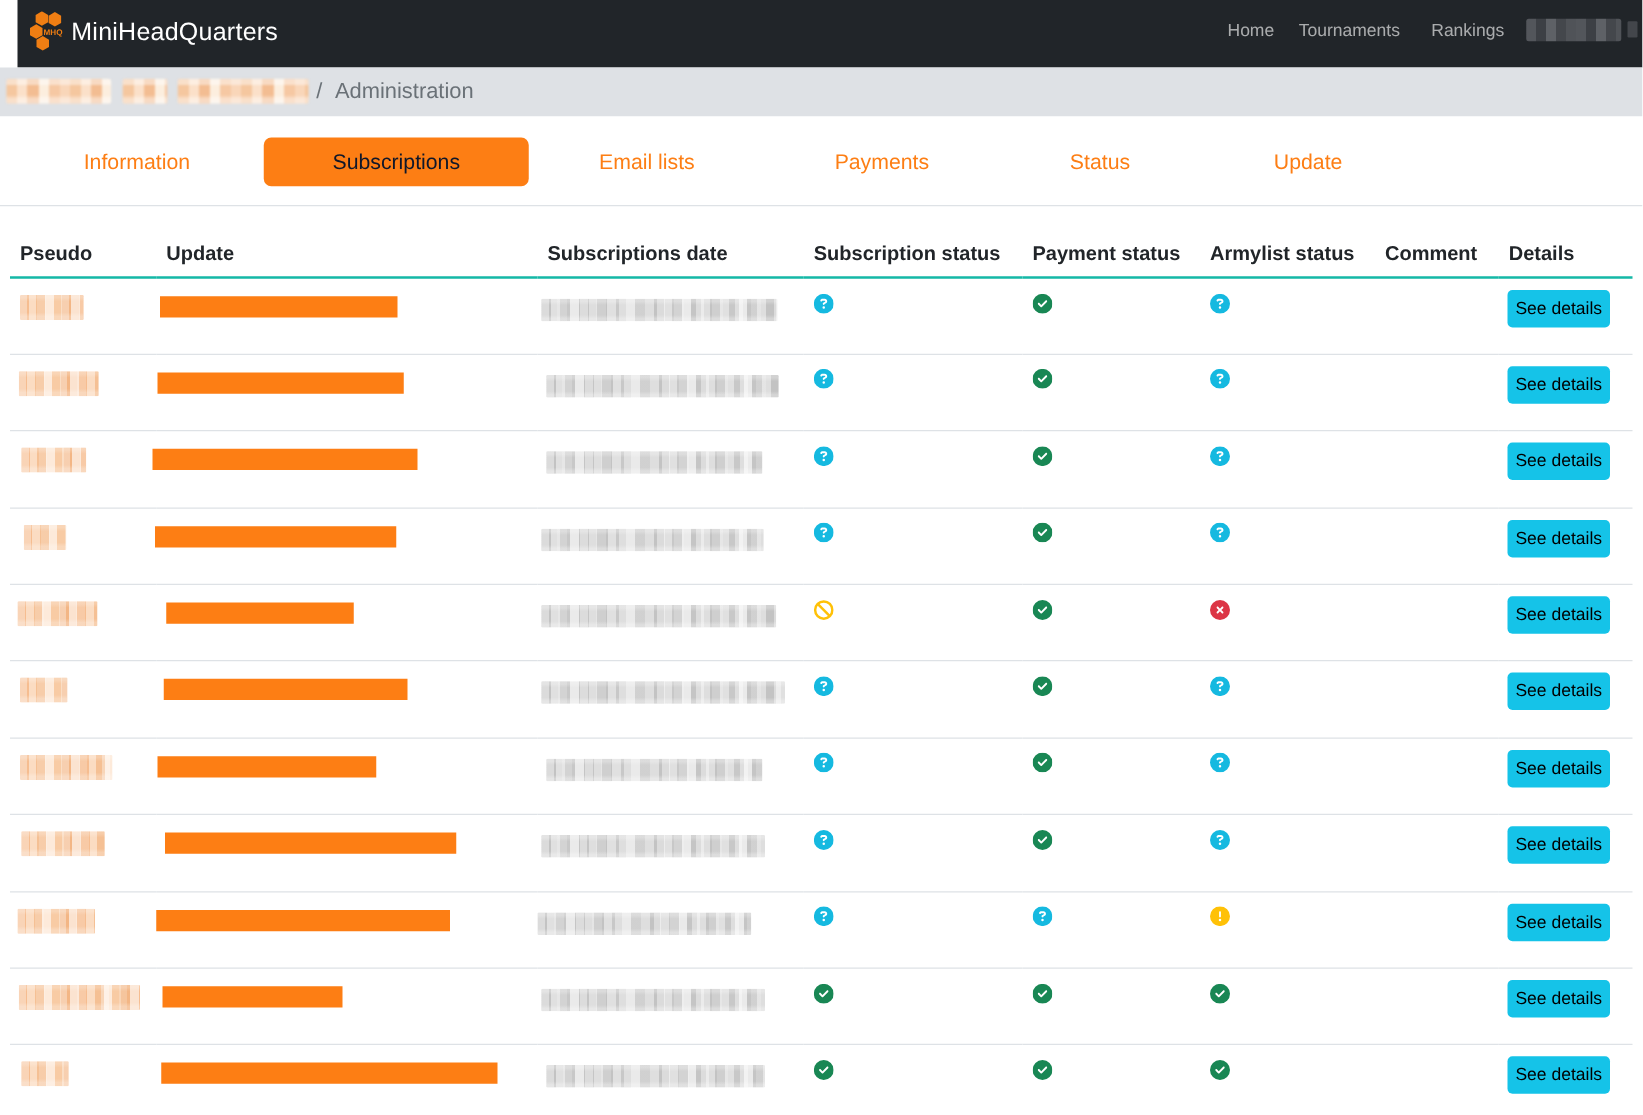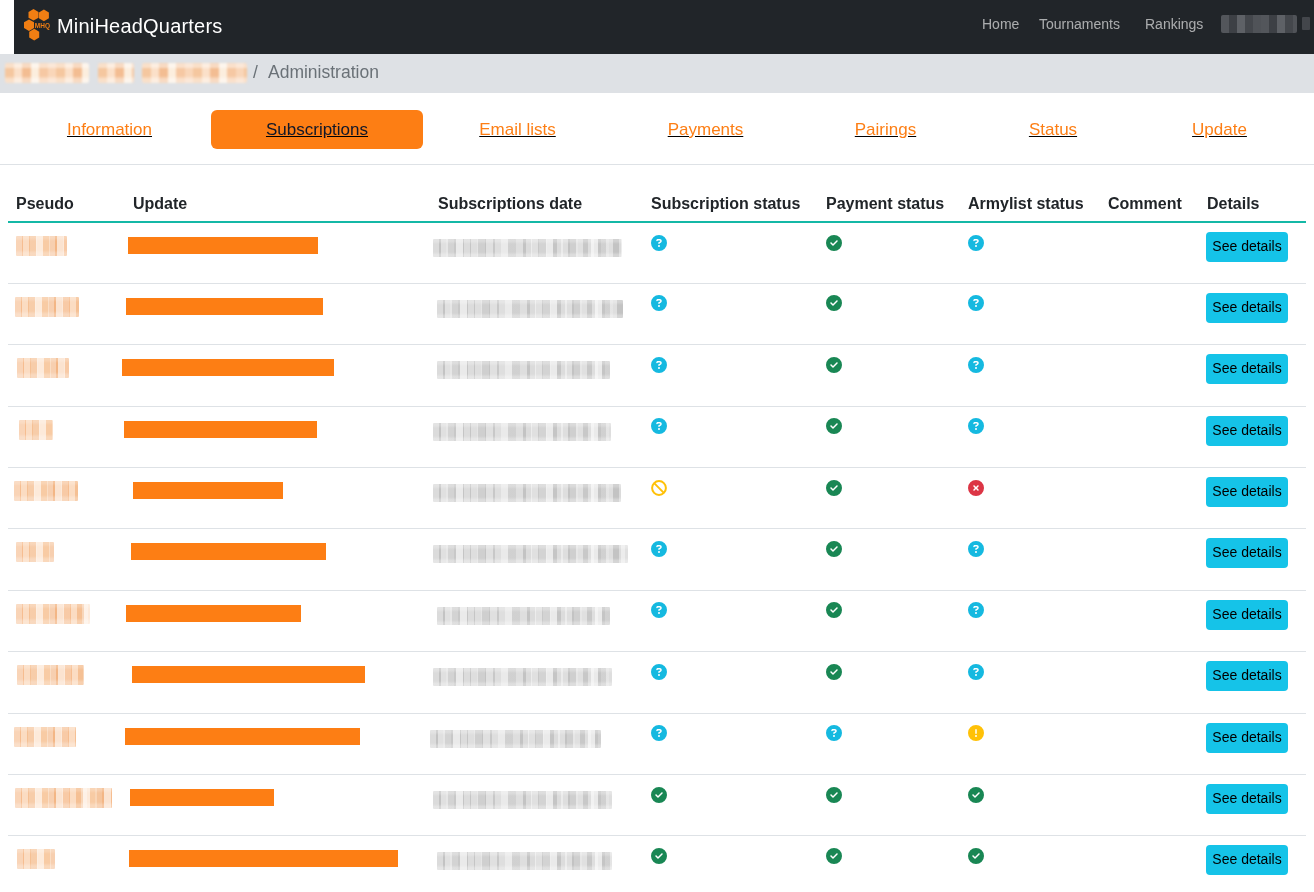--- a/index.html
+++ b/index.html
@@ -18,21 +18,21 @@
 .bc-blur { position:absolute; top:9px; height:20px; border-radius:2px; }
 .bc-blur { filter:blur(0.8px); background-image:repeating-linear-gradient(0deg, rgba(255,255,255,0.45) 0 4px, rgba(255,255,255,0) 7px 15px),
   repeating-linear-gradient(90deg,#f5c79f 0 9px,#fbe0c9 9px 17px,#f3bd92 17px 26px,#fceede 26px 34px,#f6c8a3 34px 43px,#f9d6b9 43px 51px); }
 .b1 { left:5px; width:84px; }
 .b2 { left:98px; width:36px; }
 .b3 { left:142px; width:105px; }
 .bc-sep { position:absolute; left:253px; top:8px; font-size:17.5px; color:#6a7177; }
 .bc-act { position:absolute; left:268px; top:8px; font-size:17.5px; color:#6a7177; }
 
 .tabs { height:72px; border-bottom:1px solid #dee2e6; padding:17px 8px 0; }
-.tabs ul { display:flex; list-style:none;text-decoration:underline; }
+.tabs ul { display:flex; list-style:none; }
 .tabs li { text-align:center; }
 .tabs a { display:block; height:39px; line-height:39px; font-size:17px; color:#fd7e14; text-decoration:none; }
 .tabs a.active { background:#fd7e14; color:#0f172a; border-radius:6px; }
 
 table { table-layout:fixed; width:1298px; margin:21px 8px 0; border-collapse:collapse; }
 th { text-align:left; font-size:16px; color:#212529; padding:7px 8px;
   border-bottom:2px solid #14b8a6; height:36px; vertical-align:middle; }
 tbody tr { height:61.4px; }
 td { vertical-align:top; padding:0; border-bottom:1px solid #dee2e6; }
 .px { height:20px; margin-top:13px; border-radius:1px; filter:blur(0.6px);
@@ -103,23 +103,20 @@
       </li>
     <li style="width:212px">
         <a class="active">Subscriptions</a>
       </li>
     <li style="width:189px">
         <a>Email lists</a>
       </li>
     <li style="width:187px">
         <a>Payments</a>
       </li>
-    <li style="width:173px">
-        <a>Pairings</a>
-      </li>
     <li style="width:162px">
         <a>Status</a>
       </li>
     <li style="width:171px">
         <a>Update</a>
       </li>
   </ul>
 </div>
 <table>
 <colgroup>

